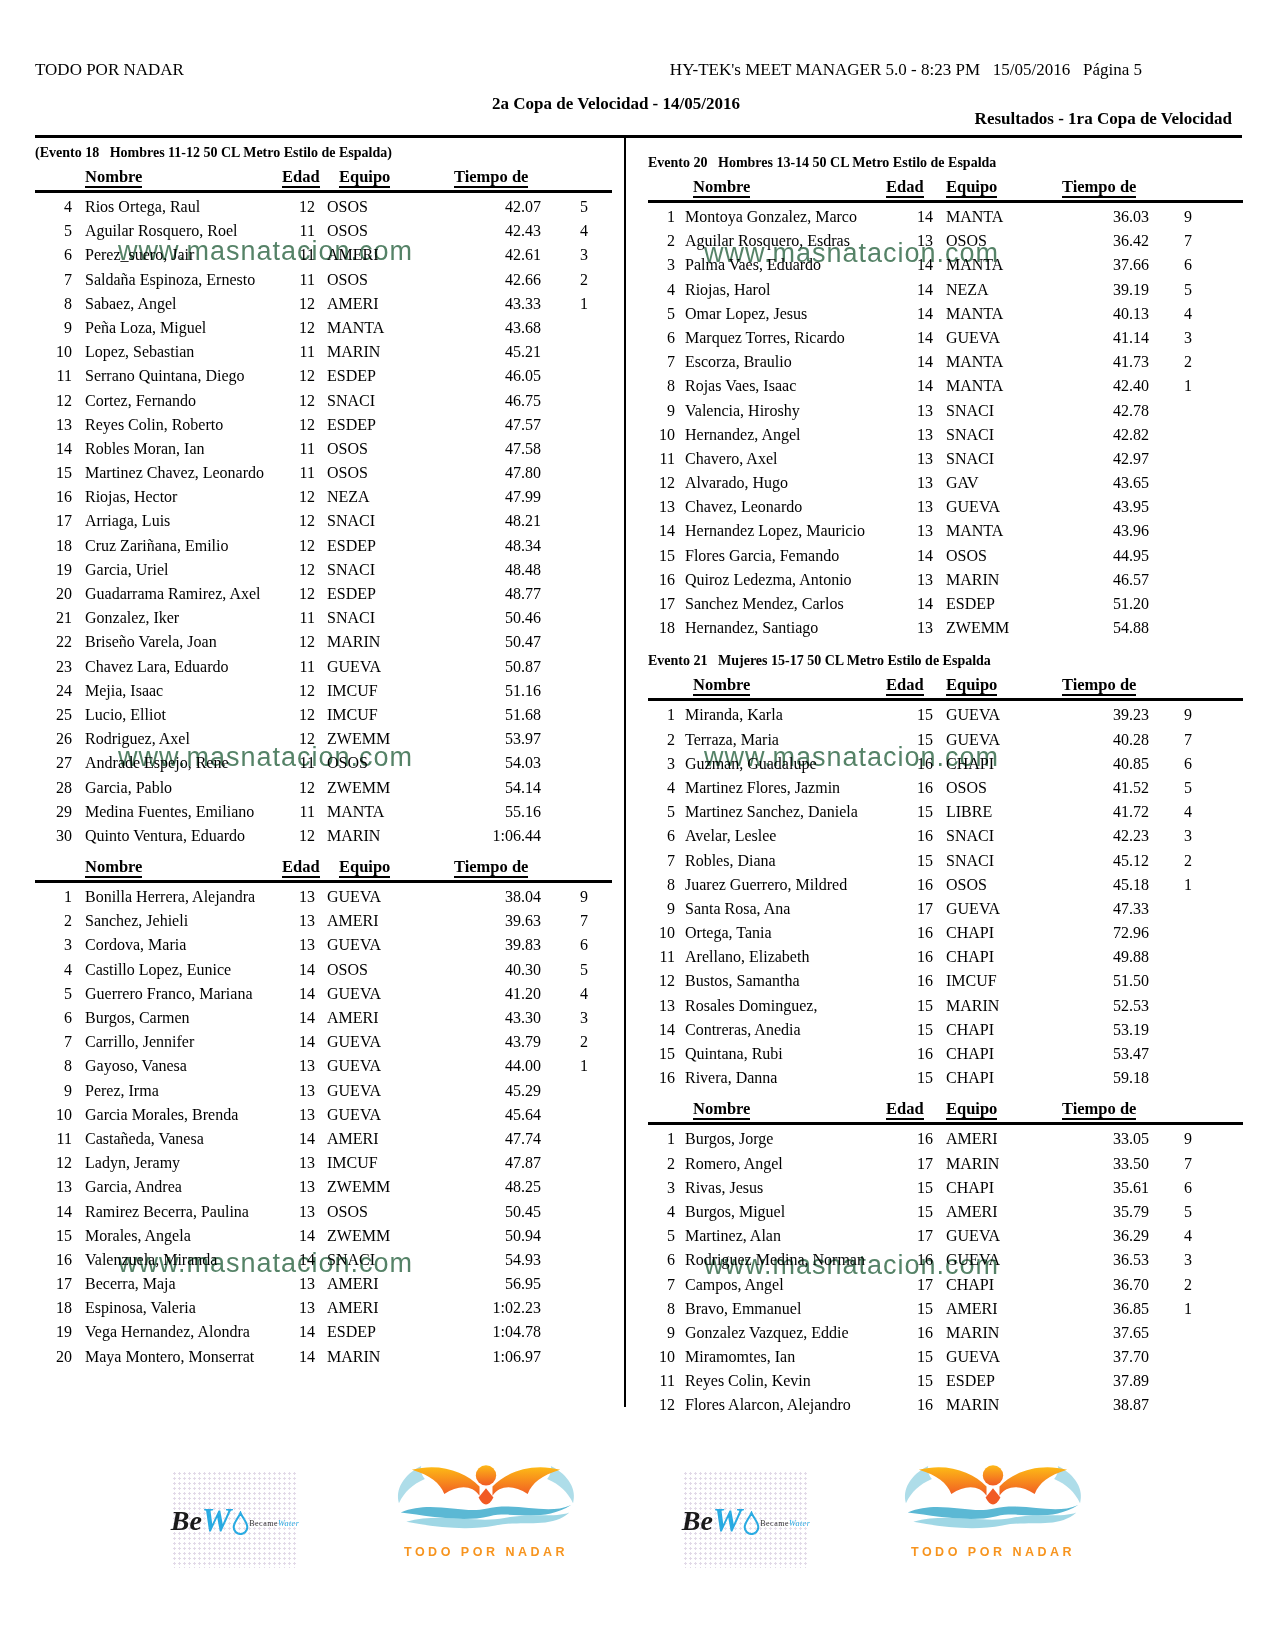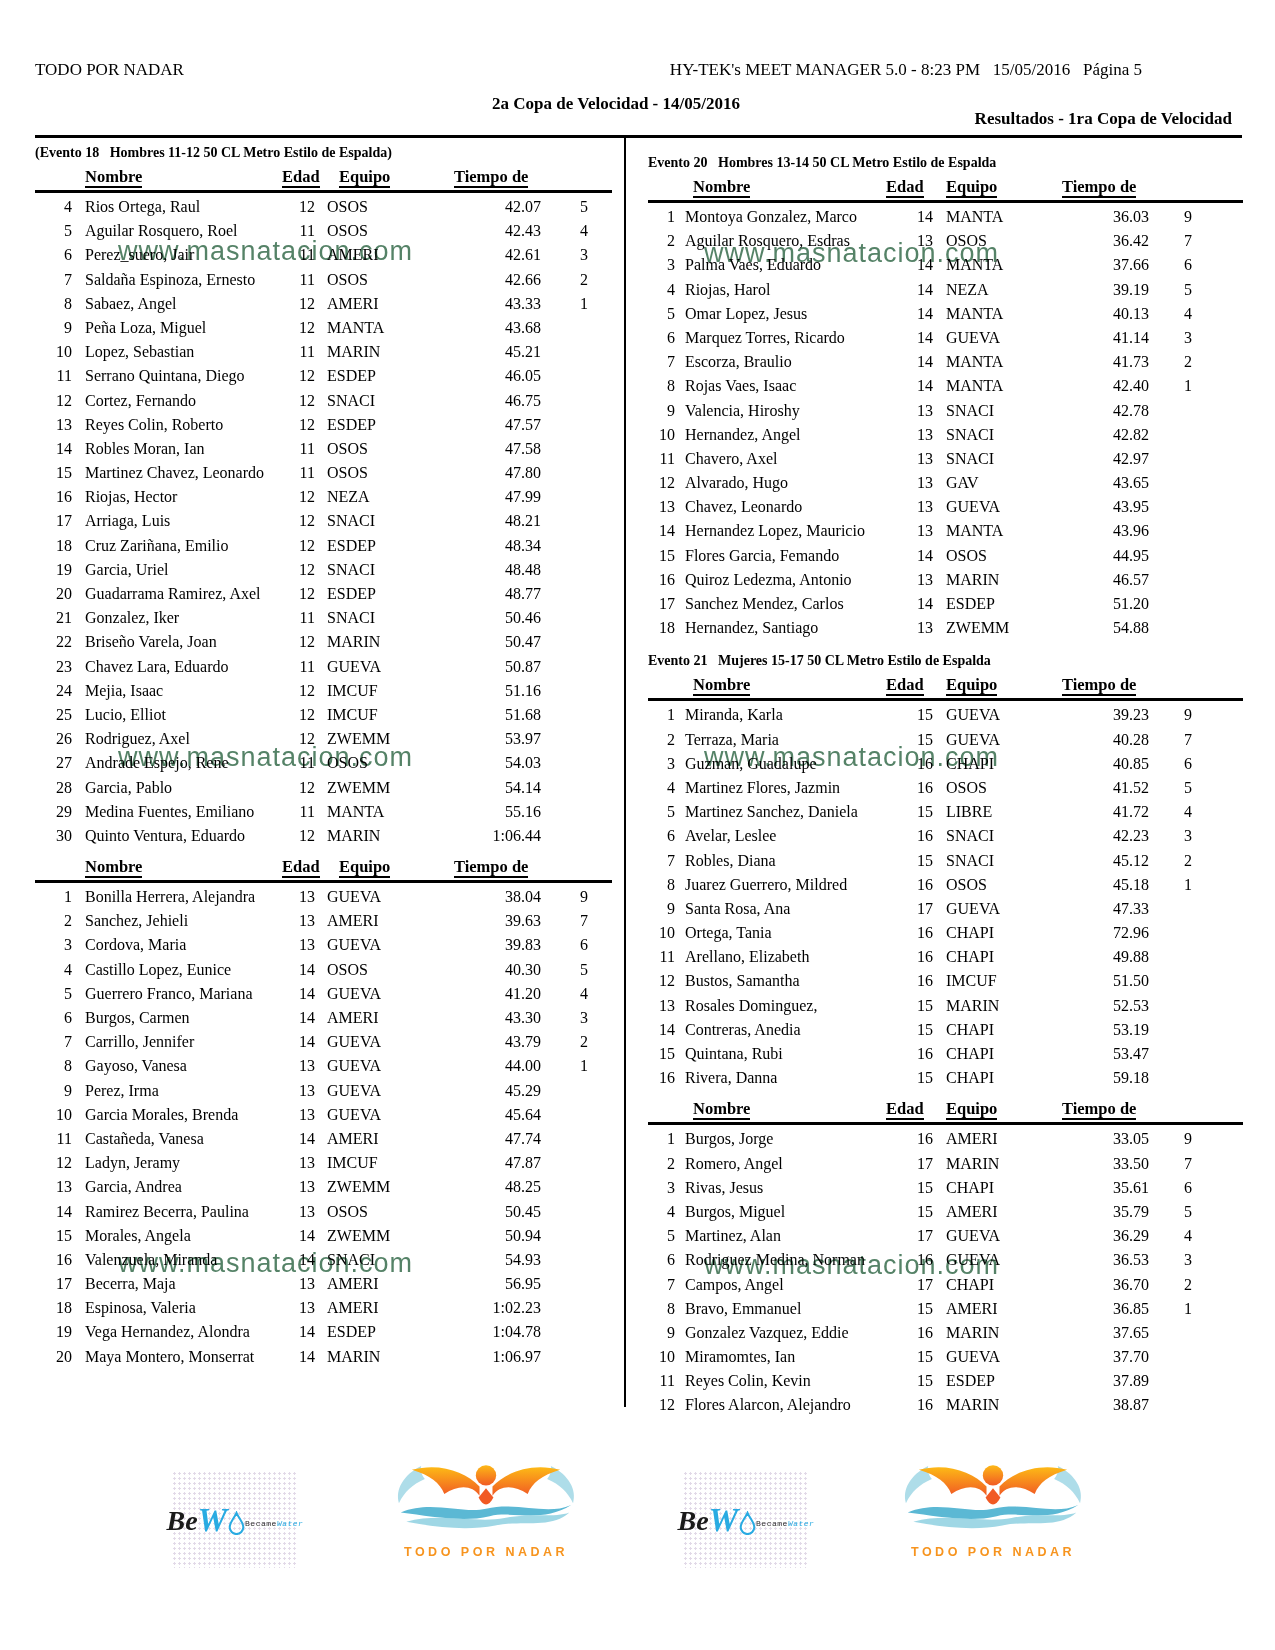--- a/index.html
+++ b/index.html
@@ -32,21 +32,21 @@
   .wm{position:absolute;font-family:"Liberation Sans",sans-serif;font-weight:normal;font-size:27px;
       color:#14532d;opacity:.72;letter-spacing:1px;pointer-events:none;}
 
   .bew{position:absolute;width:126px;height:97px;background-color:#fff;
        background-image:radial-gradient(circle,rgba(150,120,170,.28) 1px,transparent 1.3px);
        background-size:5px 5px;display:flex;flex-direction:row;align-items:center;justify-content:center;}
   .bew-line{display:flex;align-items:flex-end;}
   .bew-be{font-family:"Liberation Serif",serif;font-style:italic;font-weight:bold;font-size:28px;line-height:28px;color:#1a1a1a;}
   .bew-w{font-family:"Liberation Serif",serif;font-style:italic;font-weight:bold;font-size:33px;line-height:30px;color:#29ABE2;}
   .bew-drop{width:17px;height:24px;margin-left:1px;}
-  .bew-sub{font-family:Liberation Mono, monospace;font-size:8px;letter-spacing:.5px;margin-top:7px;}
+  .bew-sub{font-family:Liberation Serif, serif;font-size:8px;letter-spacing:.5px;margin-top:7px;}
   .bew-sub .s1{color:#333;}
   .bew-sub .s2{color:#29ABE2;font-style:italic;}
 
   .tpn{position:absolute;width:196px;display:flex;flex-direction:column;align-items:center;}
   .tpn svg{width:196px;height:88px;display:block;}
   .tpn-text{font-family:"Liberation Sans",sans-serif;font-weight:bold;font-size:12.5px;
             letter-spacing:3.5px;color:#F7941E;margin-top:2px;white-space:nowrap;}
 </style>
 </head>
 <body>

